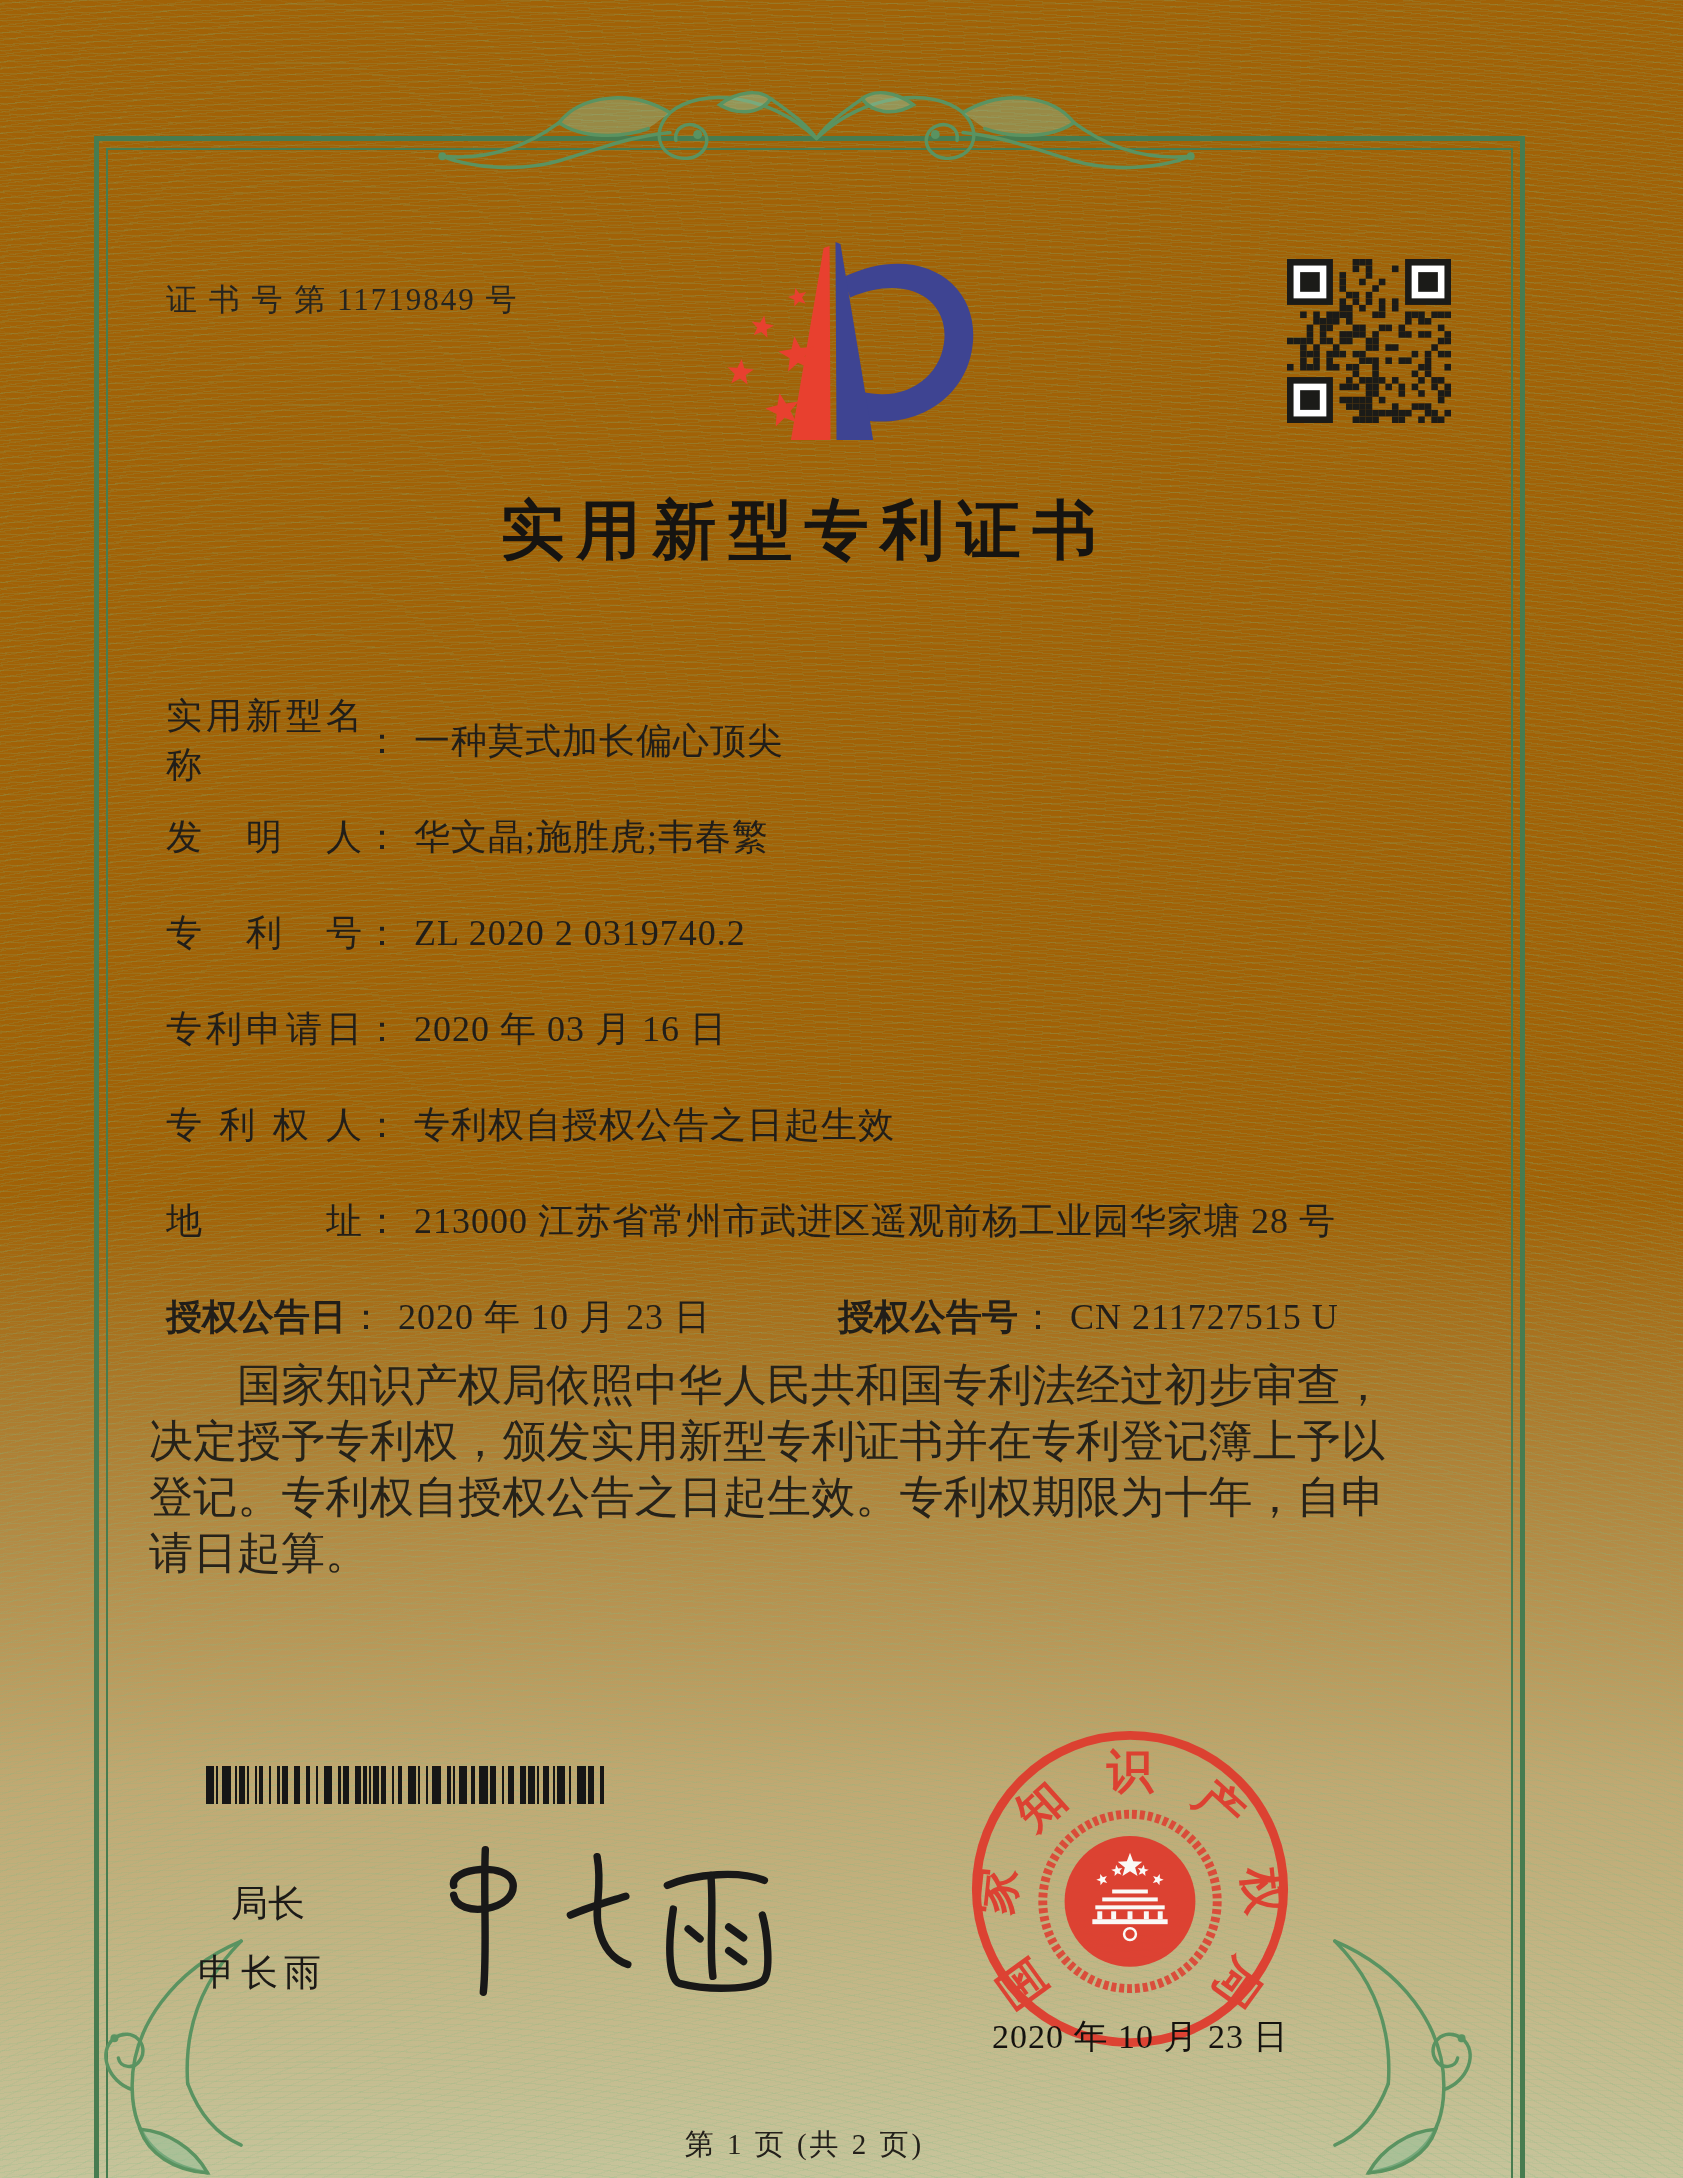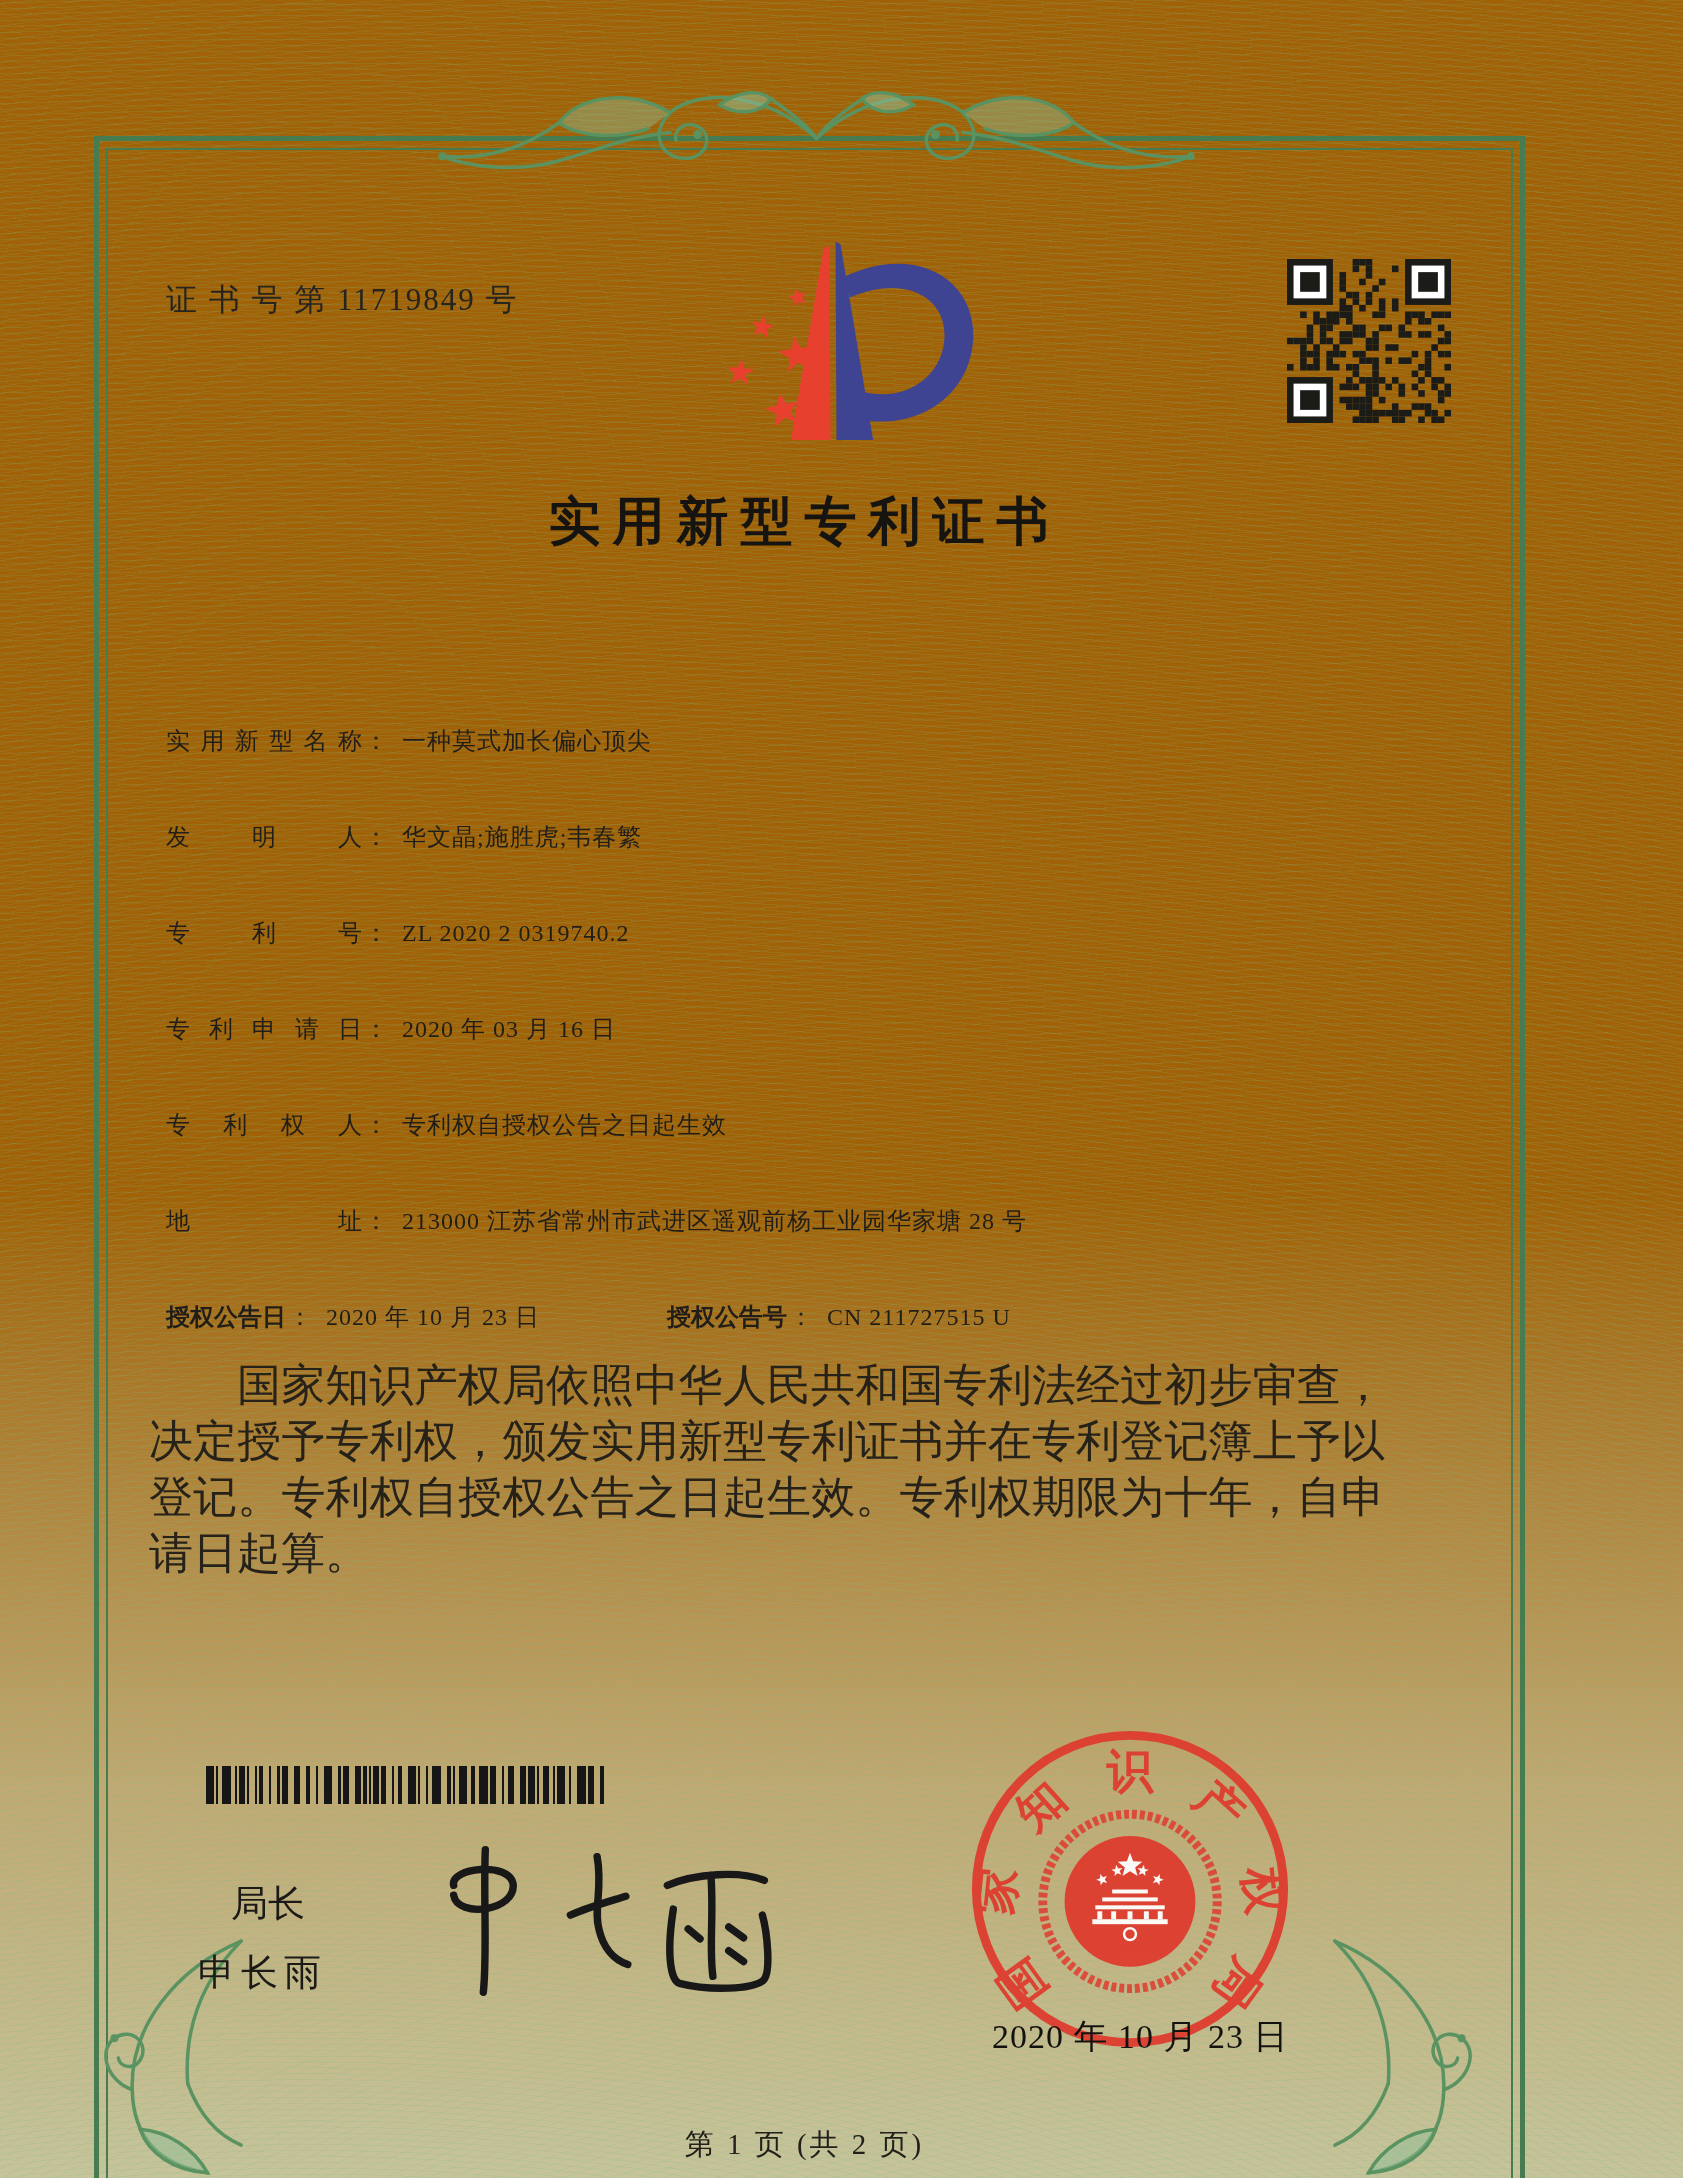--- a/index.html
+++ b/index.html
@@ -31,24 +31,24 @@
   .orn-top{left:371px;top:69px;width:891px;height:129px;}
   .orn-bl{left:51px;top:1933px;width:208px;height:246px;}
   .orn-br{left:1317px;top:1933px;width:208px;height:246px;}
   .cert-no{
     position:absolute;left:166px;top:279px;font-size:31px;letter-spacing:2px;color:#26241f;
   }
   .logo{position:absolute;left:681px;top:234px;width:309px;height:212px;}
   .qr{position:absolute;left:1287px;top:259px;width:164px;height:164px;}
   .title{
     position:absolute;left:94px;top:487px;width:1421px;margin:0;text-align:center;
-    font-size:52px;font-weight:bold;letter-spacing:12px;color:#161411;
+    font-size:64px;font-weight:bold;letter-spacing:12px;color:#161411;
   }
   .fields{position:absolute;left:166px;top:693px;width:1247px;}
-  .field-row{height:96px;display:flex;align-items:center;font-size:24px;color:#211e19;}
+  .field-row{height:96px;display:flex;align-items:center;font-size:36px;color:#211e19;}
   .flabel{display:inline-block;width:196px;text-align:justify;text-align-last:justify;}
   .flabel.natural{width:auto;text-align:left;text-align-last:auto;font-weight:bold;}
   .fcolon{margin:0 14px 0 2px;}
   .fvalue{white-space:nowrap;letter-spacing:1px;}
   .g2{margin-left:127px;}
   .body-text{
     position:absolute;left:149px;top:1358px;width:1236px;
     font-size:44px;line-height:56px;text-align:justify;color:#262219;
   }
   .body-text p{margin:0;text-indent:2em;}

